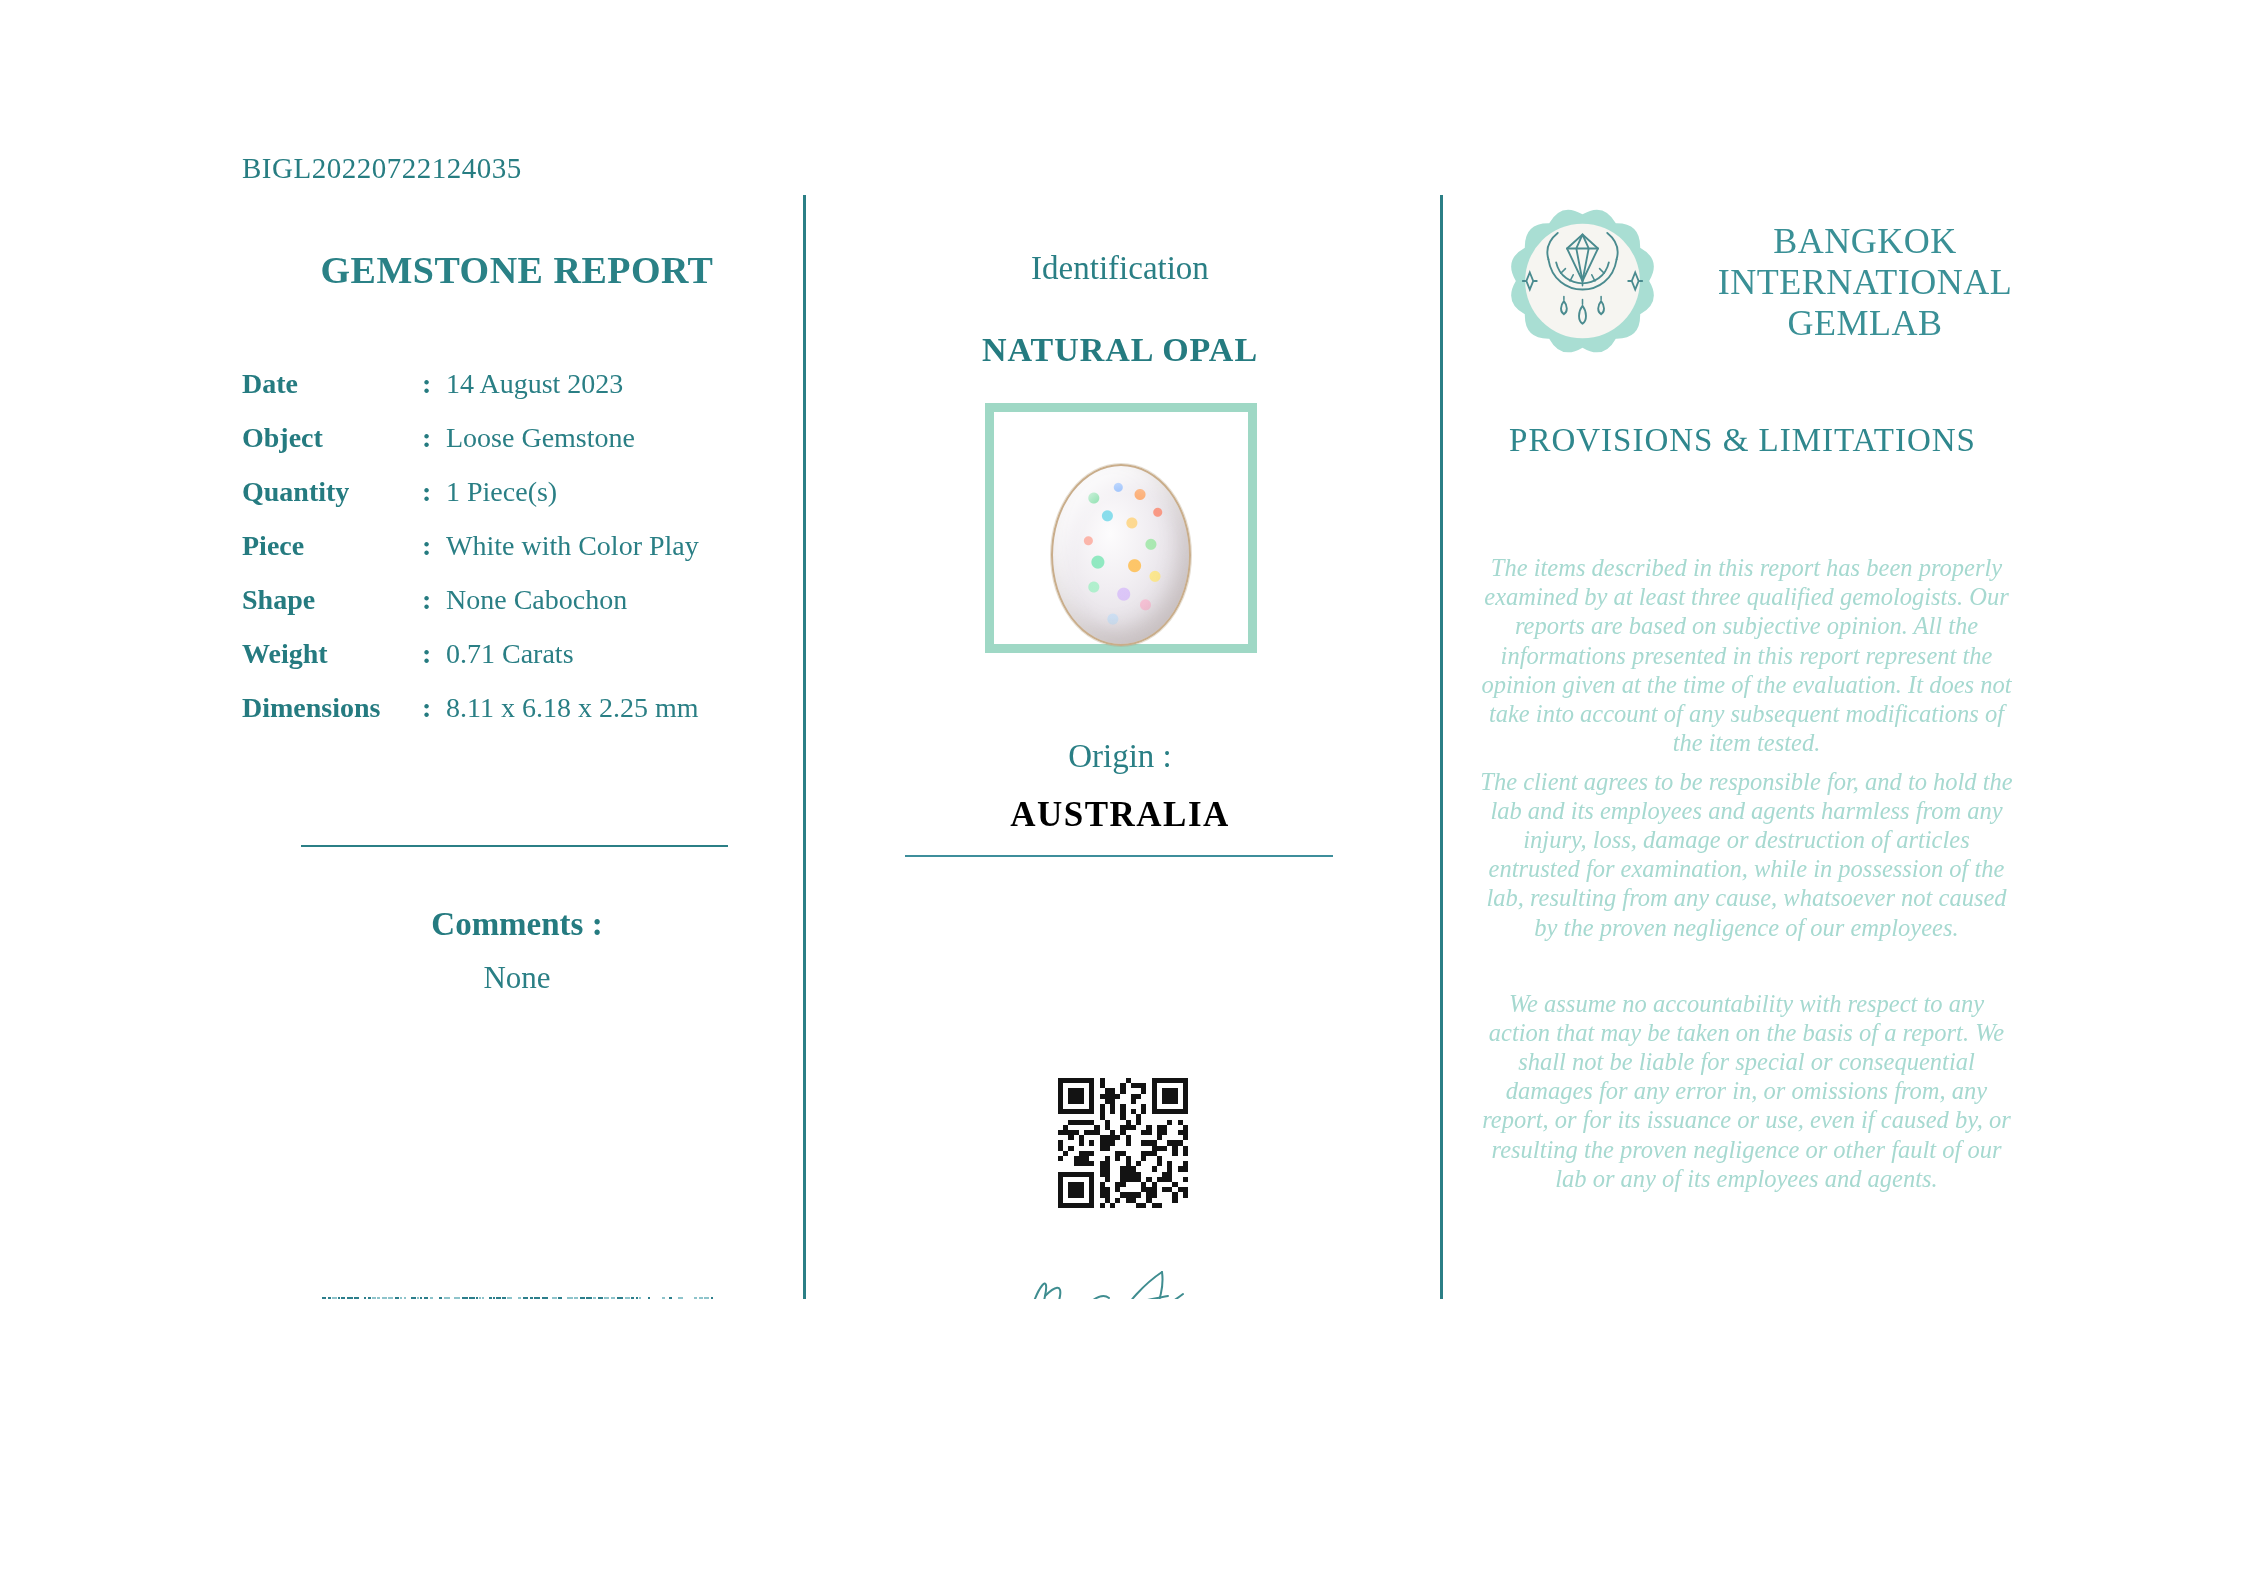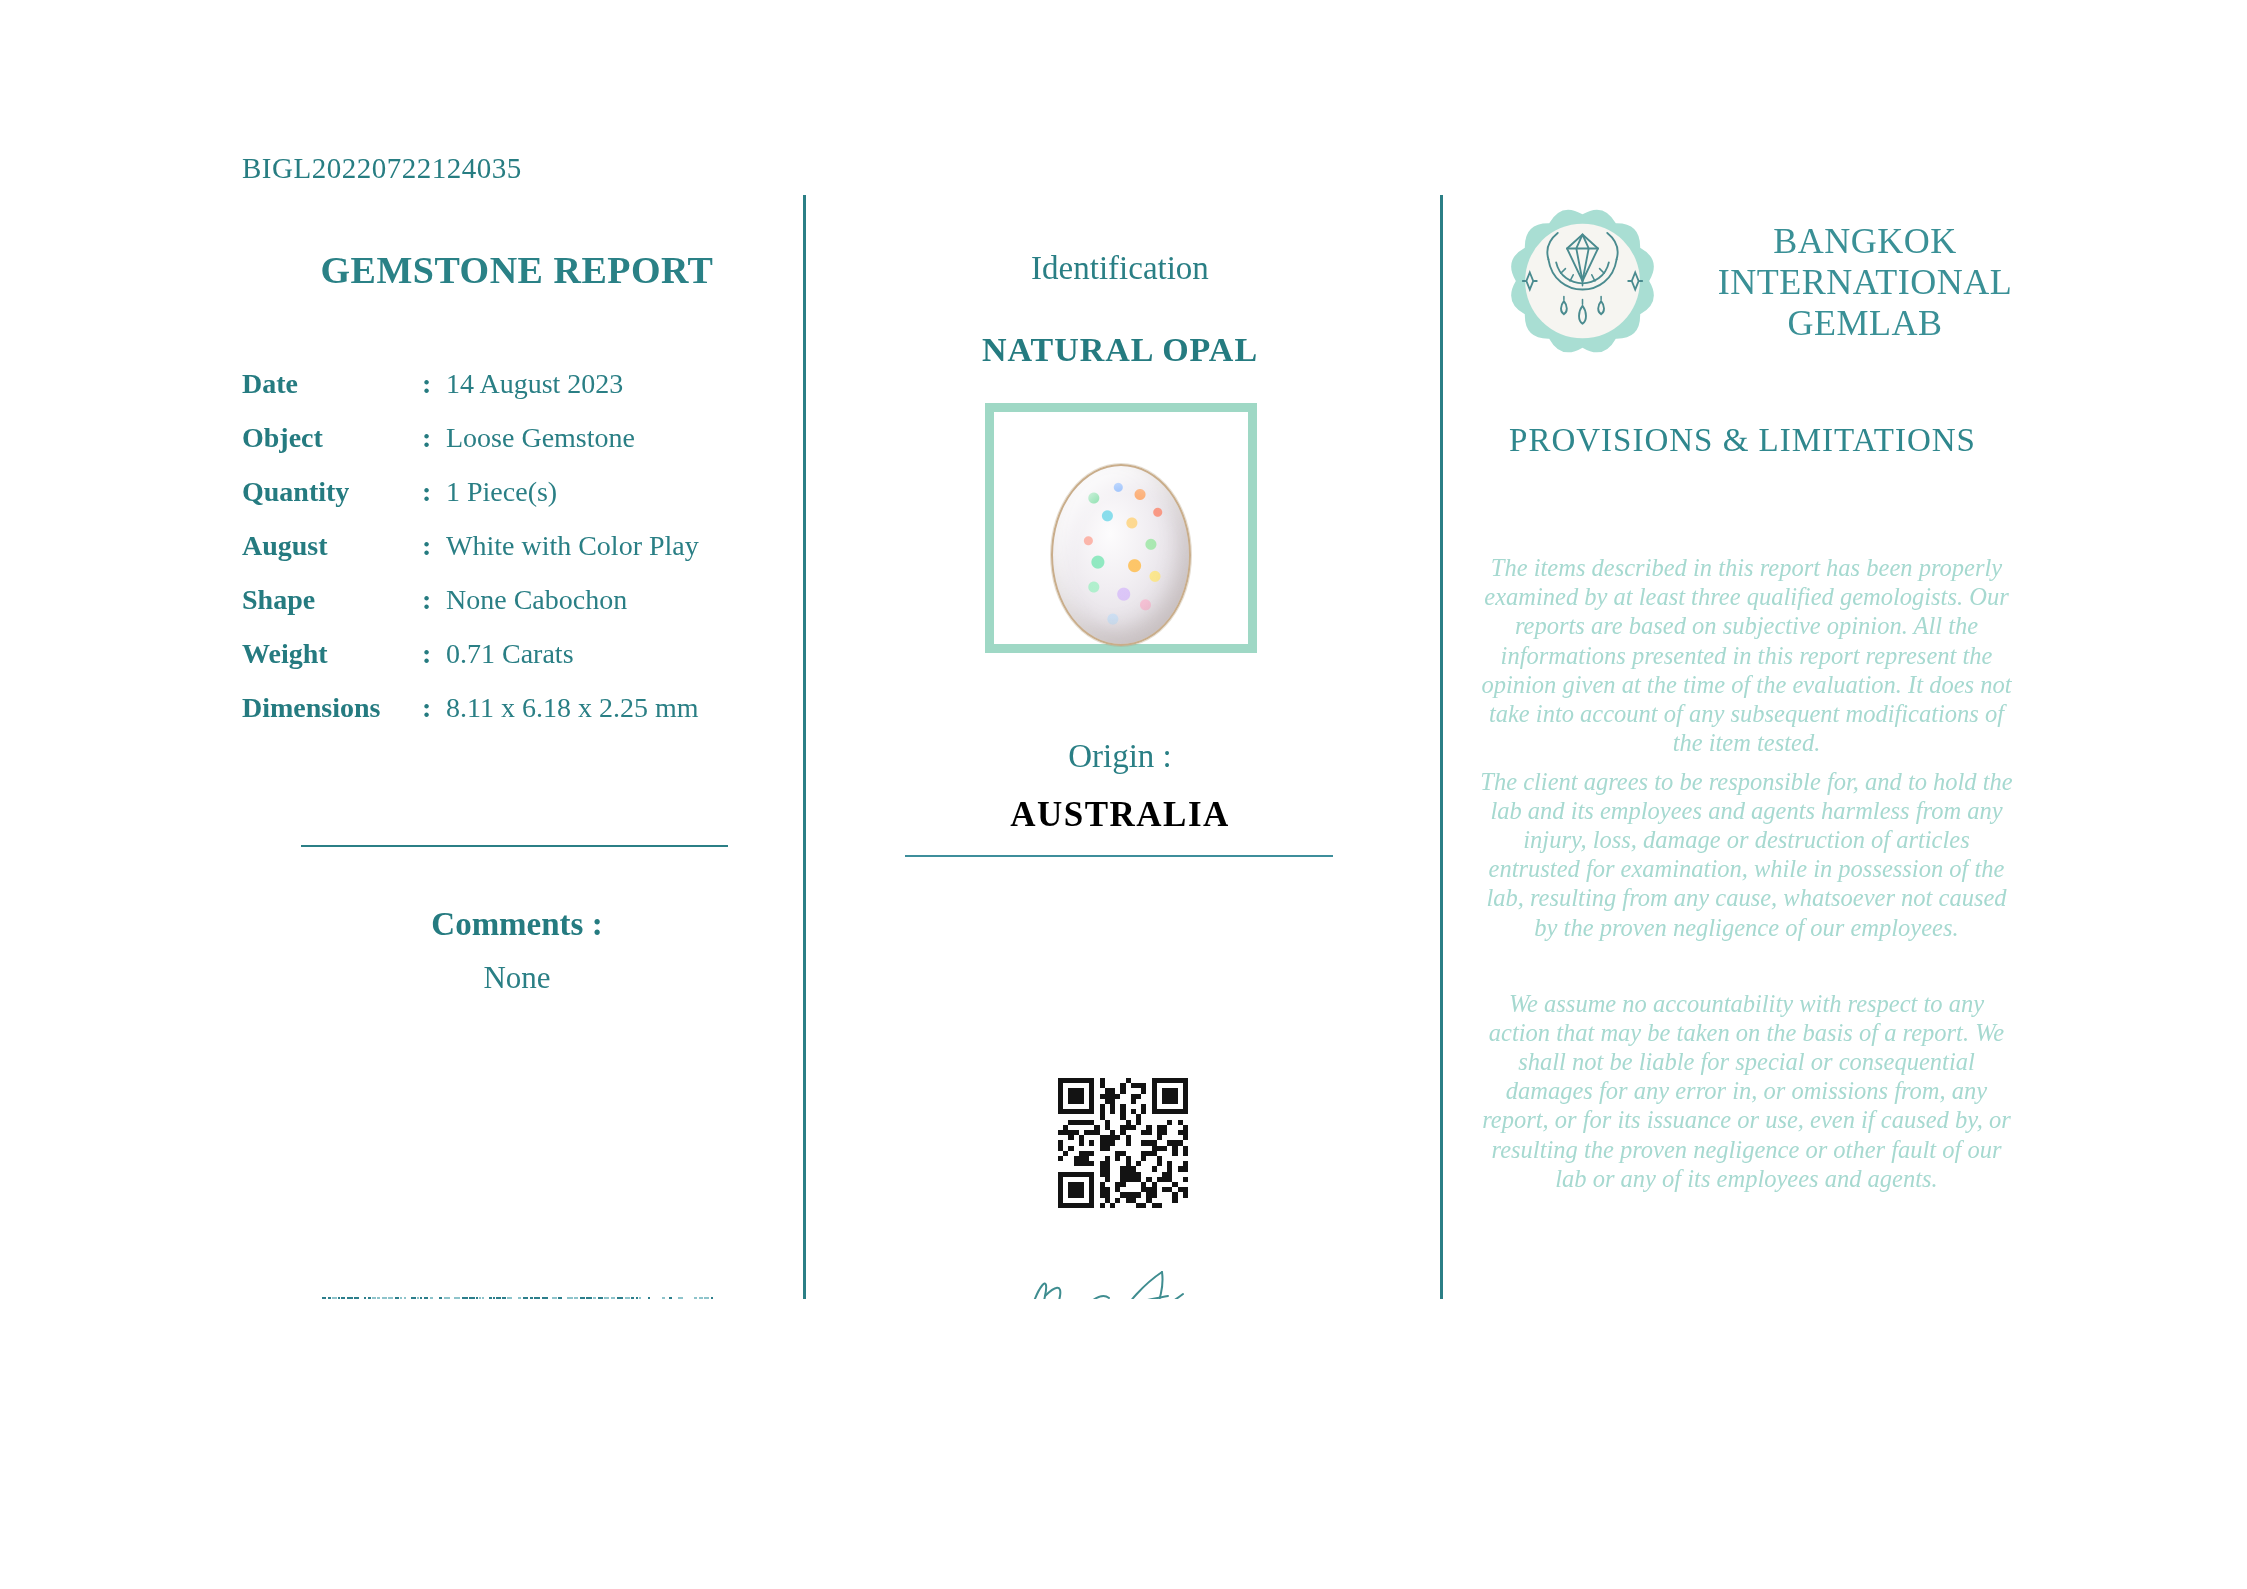--- a/index.html
+++ b/index.html
@@ -98,21 +98,21 @@
       <span class="field-label">Object</span>
       <span class="field-colon">:</span>
       <span class="field-value">Loose Gemstone</span>
     </div>
     <div class="field-row">
       <span class="field-label">Quantity</span>
       <span class="field-colon">:</span>
       <span class="field-value">1 Piece(s)</span>
     </div>
     <div class="field-row">
-      <span class="field-label">August</span>
+      <span class="field-label">Piece</span>
       <span class="field-colon">:</span>
       <span class="field-value">White with Color Play</span>
     </div>
     <div class="field-row">
       <span class="field-label">Shape</span>
       <span class="field-colon">:</span>
       <span class="field-value">None Cabochon</span>
     </div>
     <div class="field-row">
       <span class="field-label">Weight</span>

